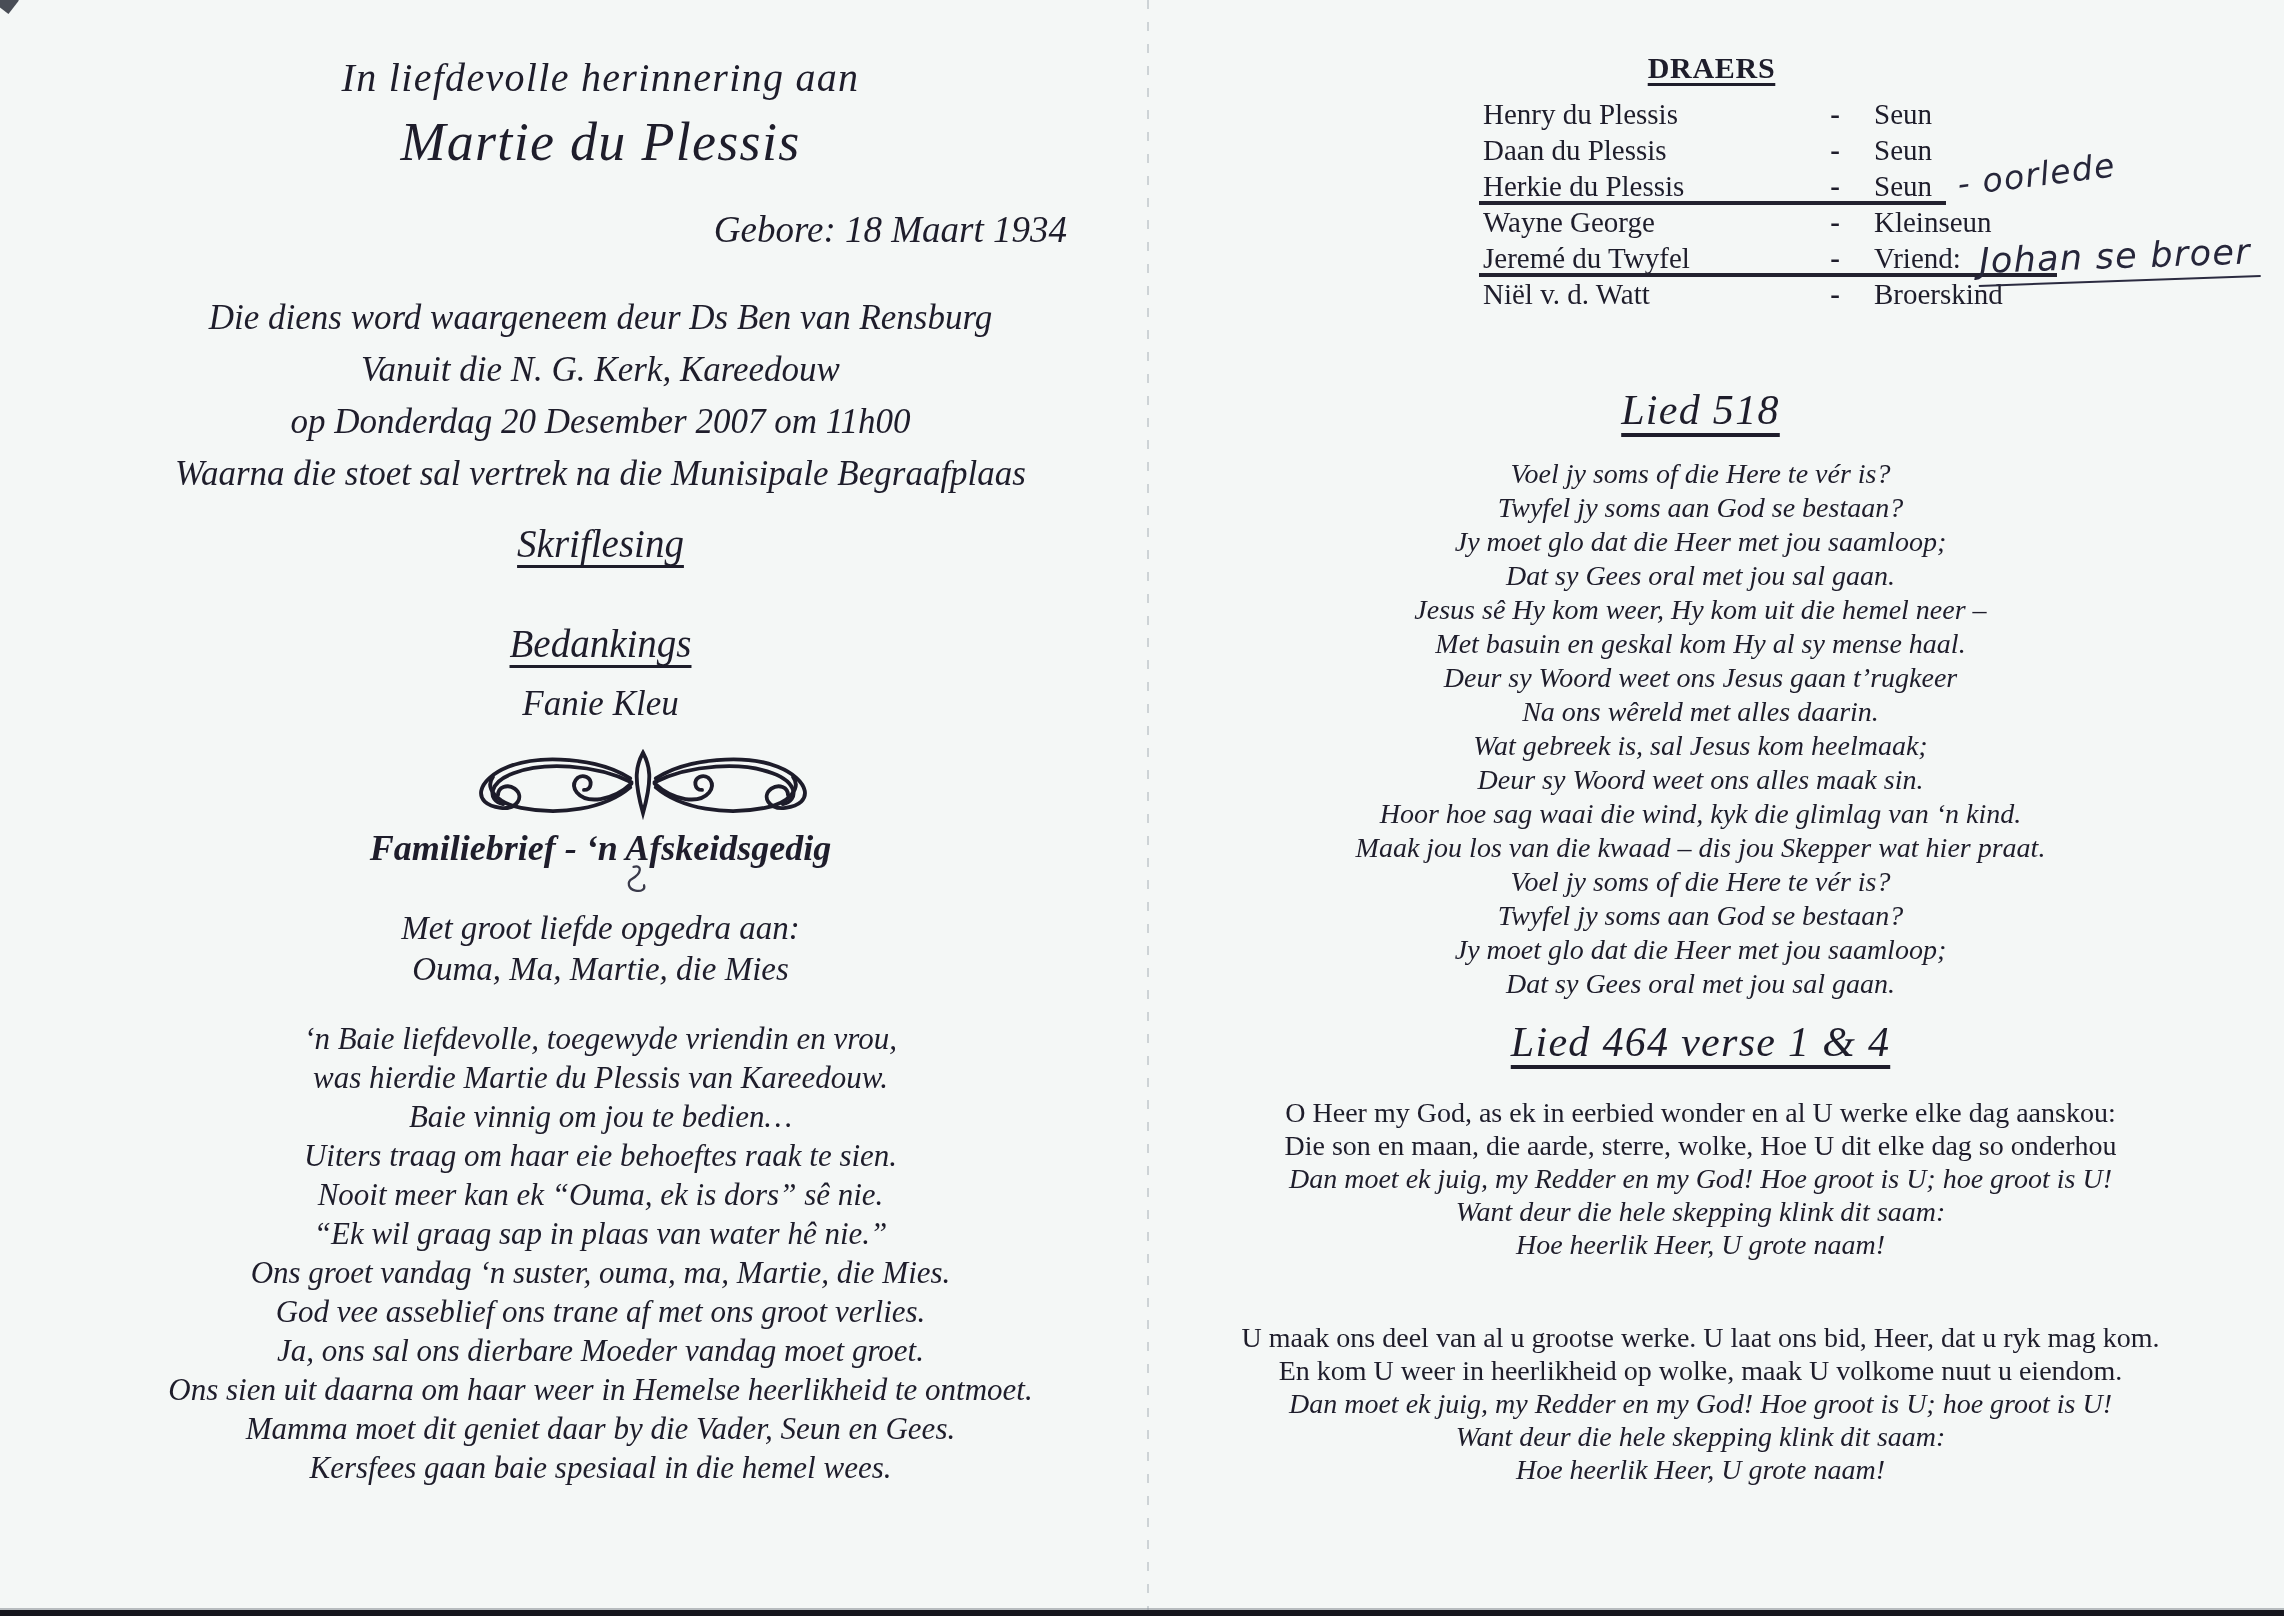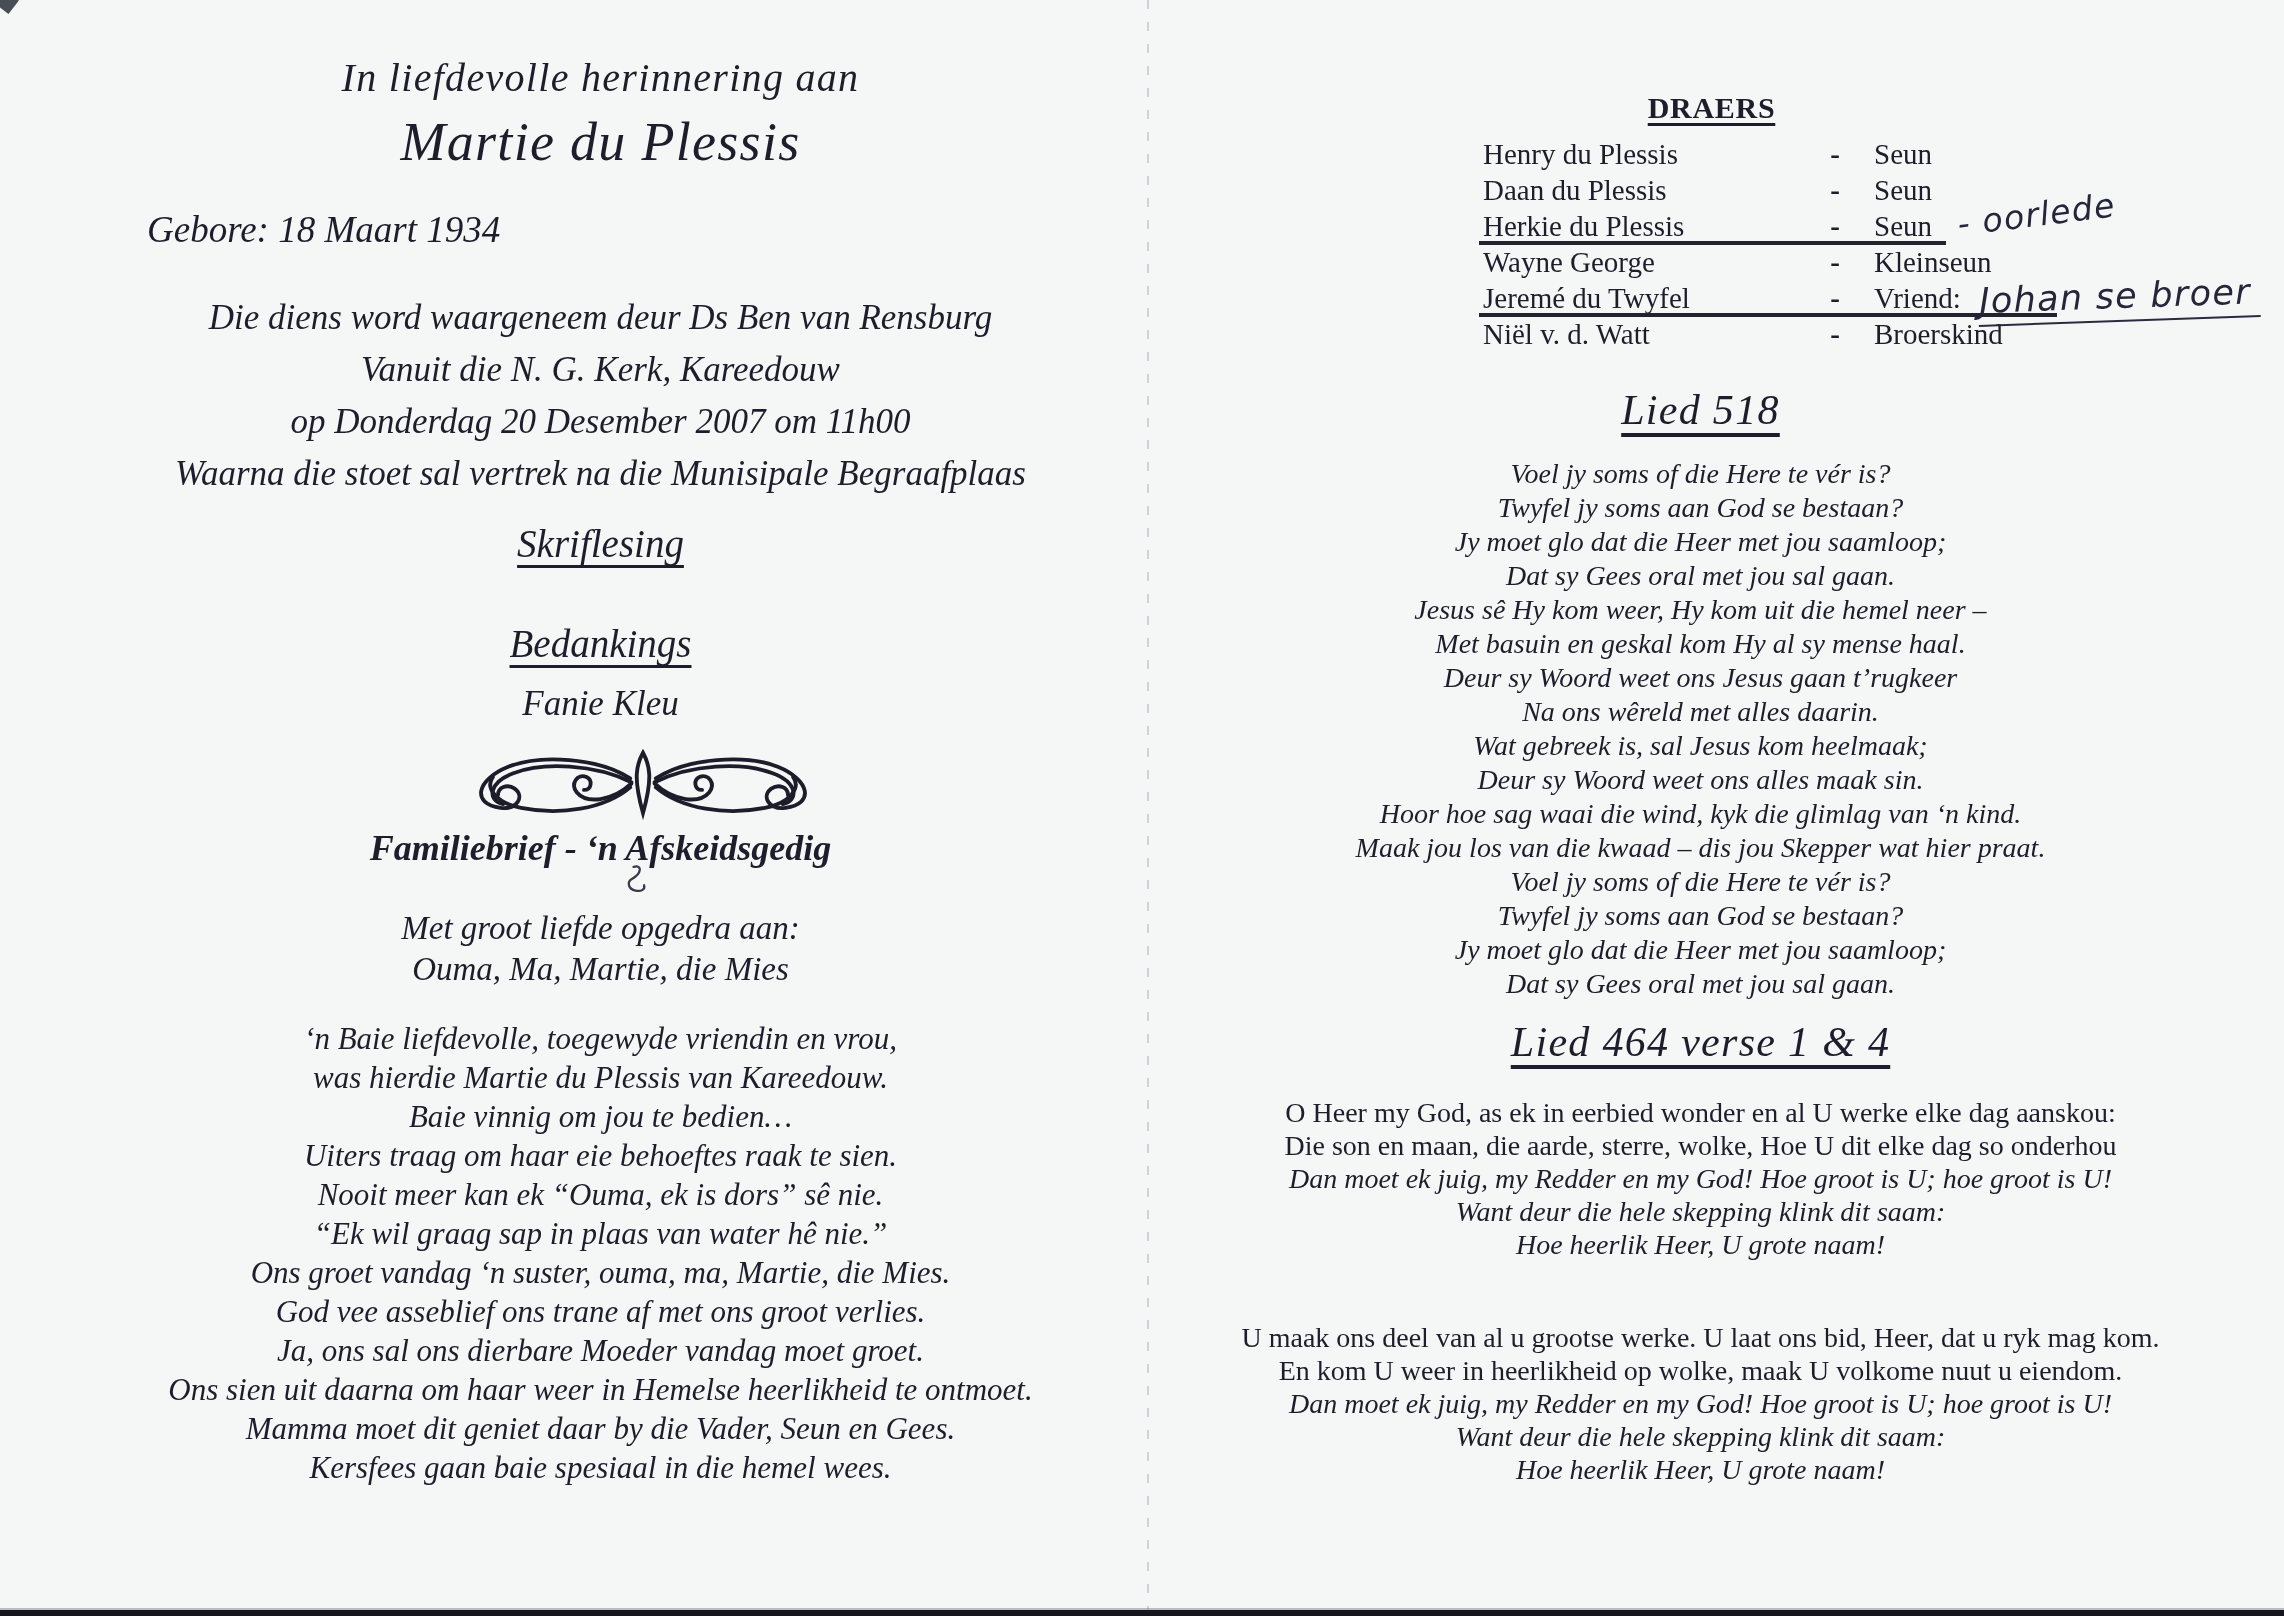--- a/index.html
+++ b/index.html
@@ -15,36 +15,36 @@
   .abs{position:absolute;}
   .ctr{text-align:center;}
   .script{font-style:italic;font-weight:400;}
   .ital{font-style:italic;}
   .up{font-style:normal;}
 
   
   .lp{left:6.5px;width:1188px;}
   .memorial{top:54px;font-size:40px;letter-spacing:1.3px;}
   .bigname{top:111px;font-size:54px;letter-spacing:1.3px;}
-  .dates{top:208px;left:147px;width:920px;display:flex;justify-content:space-between;
+  .dates{top:208px;left:147px;width:920px;display:flex;justify-content:flex-end;
          font-size:37px;font-style:italic;}
   .service{top:292px;font-size:35px;line-height:52px;font-style:italic;}
   .h-underline{text-decoration:underline;text-decoration-thickness:3.3px;text-underline-offset:7.8px;}
   .h-skrif{top:521px;font-size:39px;}
   .h-bedank{top:621px;font-size:39px;}
   .fanie{top:684px;font-size:35px;font-style:italic;}
   .flourish{top:745px;left:431px;width:424px;height:77px;}
   .familie{top:827px;font-size:36px;font-style:italic;font-weight:700;
            text-decoration-thickness:2.6px;text-underline-offset:7.2px;}
   .squiggle{top:863px;left:623px;width:29px;height:38px;}
   .dedication{top:908px;font-size:33px;line-height:41px;font-style:italic;}
   .poem{top:1019px;font-size:31px;line-height:39px;font-style:italic;}
 
   
-  .draers{left:1483px;top:51px;width:757px;font-size:29px;margin-top:40px;}
+  .draers{left:1483px;top:51px;width:757px;font-size:29px;}
   .draers-title{width:457px;text-align:center;font-weight:700;font-size:30px;letter-spacing:0.7px;
                 text-decoration:underline;text-decoration-thickness:2.6px;text-underline-offset:5.2px;}
   .draers-rows{position:absolute;left:0;top:47px;width:757px;}
   .drow{position:relative;display:flex;height:36px;align-items:flex-start;width:640px;}
   .drow .nm{flex:0 0 313px;}
   .drow .sp{flex:0 0 78px;text-align:center;font-weight:700;}
   .drow .rl{flex:1;}
   .rline{position:absolute;left:-3.9px;bottom:1.3px;height:3.3px;background:#23222f;}
   .rline.w1{width:467px;}
   .rline.w2{width:578px;}

